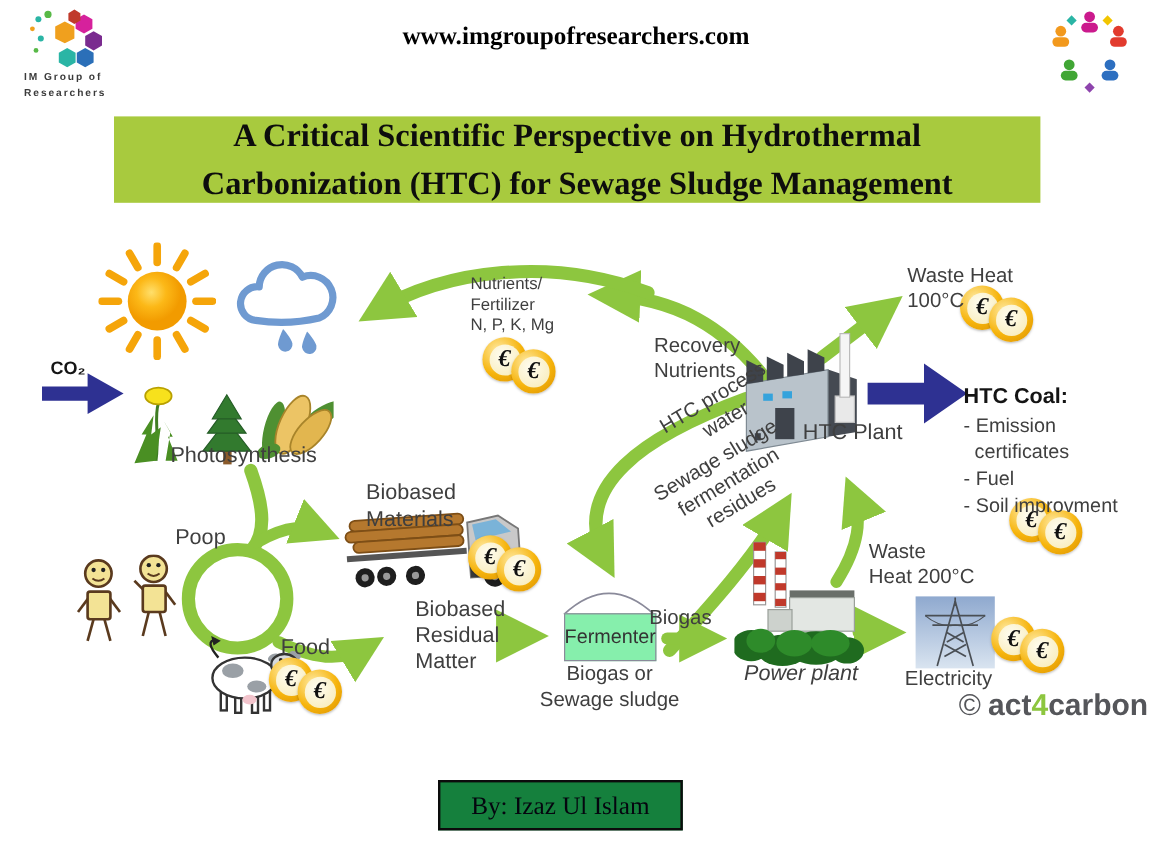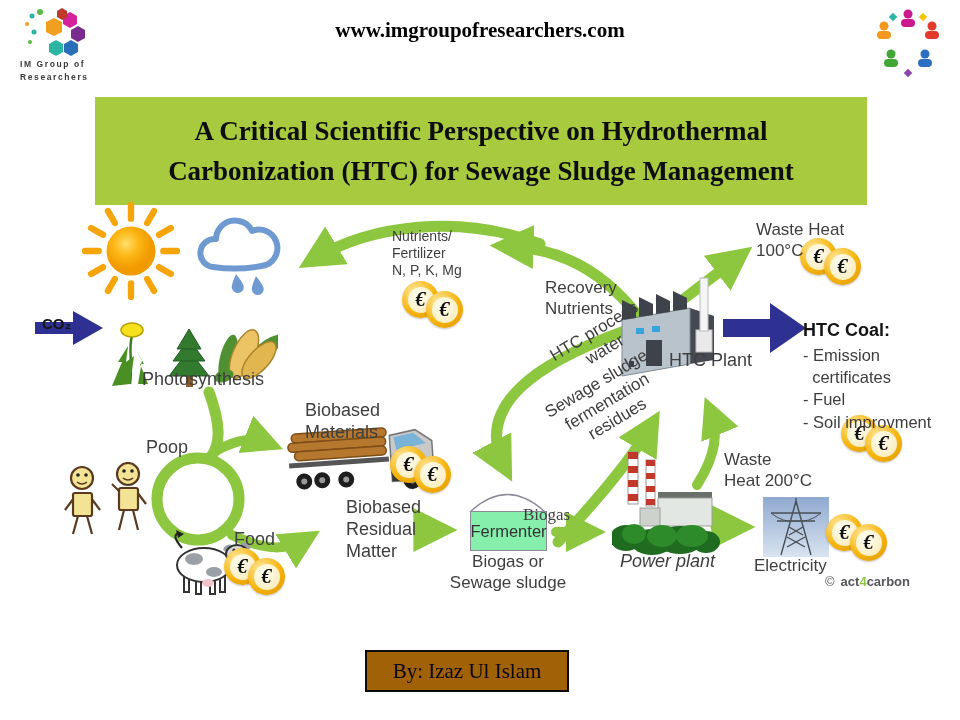--- a/index.html
+++ b/index.html
@@ -13,45 +13,45 @@
   .url{position:absolute;top:18px;left:0;width:960px;text-align:center;
        font-family:"Liberation Serif",serif;font-weight:bold;font-size:21px;color:#000;}
   .imlogo-text{position:absolute;left:20px;top:58px;font-size:8.5px;font-weight:bold;
        letter-spacing:1.6px;color:#3b3b3b;line-height:1.5;white-space:pre-line;}
   .rh{position:absolute;left:858px;top:6px;width:100px;height:82px;}
   .rh span{position:absolute;width:100%;text-align:center;font-weight:bold;}
   .rh .t1{top:24px;font-size:8px;color:#c0392b;letter-spacing:.5px;}
   .rh .t2{top:34px;font-size:8px;color:#c0392b;}
   .rh .t3{top:66px;font-size:6.5px;color:#8e1f1f;}
   
-  .banner{position:absolute;left:95px;top:97px;width:772px;height:108px;background:#a8ca3e;
+  .banner{position:absolute;left:95px;top:97px;width:772px;height:72px;background:#a8ca3e;
           display:flex;align-items:center;justify-content:center;text-align:center;
           font-family:"Liberation Serif",serif;font-weight:bold;font-size:27px;color:#0d0d0d;
           line-height:1.5;white-space:pre-line;}
   
-  .author{position:absolute;left:365px;top:650px;width:200px;height:38px;background:#a16207;
+  .author{position:absolute;left:365px;top:650px;width:200px;height:38px;background:#15803d;
           border:2px solid #0c0c0c;display:flex;align-items:center;justify-content:center;
           font-family:"Liberation Serif",serif;font-size:21px;color:#05050f;}
   
   .coins{position:absolute;display:flex;}
   .coin{width:37px;height:37px;border-radius:50%;
         background:radial-gradient(circle at 35% 30%,#ffe9a0,#f6b40c 55%,#d98f00);
         display:flex;align-items:center;justify-content:center;box-shadow:0 1px 2px rgba(0,0,0,.25);}
   .coin i{font-style:italic;font-family:"Liberation Serif",serif;font-weight:bold;
         width:26px;height:26px;border-radius:50%;
         background:radial-gradient(circle at 40% 35%,#fffdf0,#f7e9b2);
         display:flex;align-items:center;justify-content:center;font-size:20px;color:#111;}
   .coin.c2{margin-left:-13px;margin-top:10px;}
   
   .fermenter{position:absolute;left:470px;top:511px;width:75px;height:38px;background:#86efac;
         border:1.5px solid #8a8a9a;display:flex;align-items:center;justify-content:center;
         font-size:16.5px;color:#333;}
   .elec{position:absolute;left:763px;top:497px;width:66px;height:60px;
         background:linear-gradient(180deg,#8fa9cf,#d9e4f0);}
-  .a4c{position:absolute;left:825px;top:574px;font-size:13px;font-weight:bold;color:#55565a;}
+  .a4c{position:absolute;left:799px;top:574px;font-size:25px;font-weight:bold;color:#55565a;}
   .a4c .g{color:#8dc63f;}
   .a4c .cp{margin-right:6px;font-weight:normal;}
   .htc-coal-title{font-size:18px;font-weight:bold;color:#141414;}
   .htc-coal-items{font-size:16.5px;white-space:pre;line-height:1.35;margin-top:2px;}
 </style>
 </head>
 <body>
 
 <div class="slide">
 
@@ -378,21 +378,21 @@
   </div>
   <div class="coins" style="left:826px;top:514px">
     <span class="coin c1">
         <i>€</i>
       </span>
     <span class="coin c2">
         <i>€</i>
       </span>
   </div>
 
-  <div class="lbl pre" style="left:42px;top:299px;font-size:15px;font-weight:bold;color:#141414;margin-top:16px;">CO₂</div>
+  <div class="lbl pre" style="left:42px;top:299px;font-size:15px;font-weight:bold;color:#141414;">CO₂</div>
   <div class="lbl" style="left:142px;top:369px;font-size:18px;">Photosynthesis</div>
   <div class="lbl pre" style="left:392px;top:228px;font-size:14px;">Nutrients/
 Fertilizer
 N, P, K, Mg</div>
   <div class="lbl pre" style="left:545px;top:278px;font-size:17px;">Recovery
 Nutrients</div>
   <div class="lbl pre" style="left:756px;top:220px;font-size:17px;">Waste Heat
 100°C</div>
   <div class="lbl" style="left:641px;top:350px;font-size:18px;padding-left:28px;">HTC Plant</div>
   <div class="lbl" style="left:803px;top:320px;">
@@ -409,21 +409,21 @@
 residues</div>
   <div class="lbl" style="left:146px;top:437px;font-size:18px;">Poop</div>
   <div class="lbl" style="left:234px;top:529px;font-size:18px;">Food</div>
   <div class="lbl pre" style="left:305px;top:400px;font-size:18px;">Biobased
 Materials</div>
   <div class="lbl pre" style="left:346px;top:497px;font-size:18px;">Biobased
 Residual
 Matter</div>
   <div class="lbl pre" style="left:447px;top:552px;width:122px;text-align:center;font-size:17px;">Biogas or
 Sewage sludge</div>
-  <div class="lbl" style="left:523px;top:505px;font-size:17px;font-family:Liberation Serif, serif;">Biogas</div>
+  <div class="lbl" style="left:541px;top:505px;font-size:17px;">Biogas</div>
   <div class="lbl" style="left:620px;top:551px;font-size:18px;font-style:italic;">Power plant</div>
   <div class="lbl pre" style="left:724px;top:450px;font-size:17px;">Waste
 Heat 200°C</div>
   <div class="lbl" style="left:754px;top:556px;font-size:17px;">Electricity</div>
 
   <div class="a4c">
     <span class="cp">©</span><span>act</span><span class="g">4</span><span>carbon</span>
   </div>
 
   <div class="author">By: Izaz Ul Islam</div>

